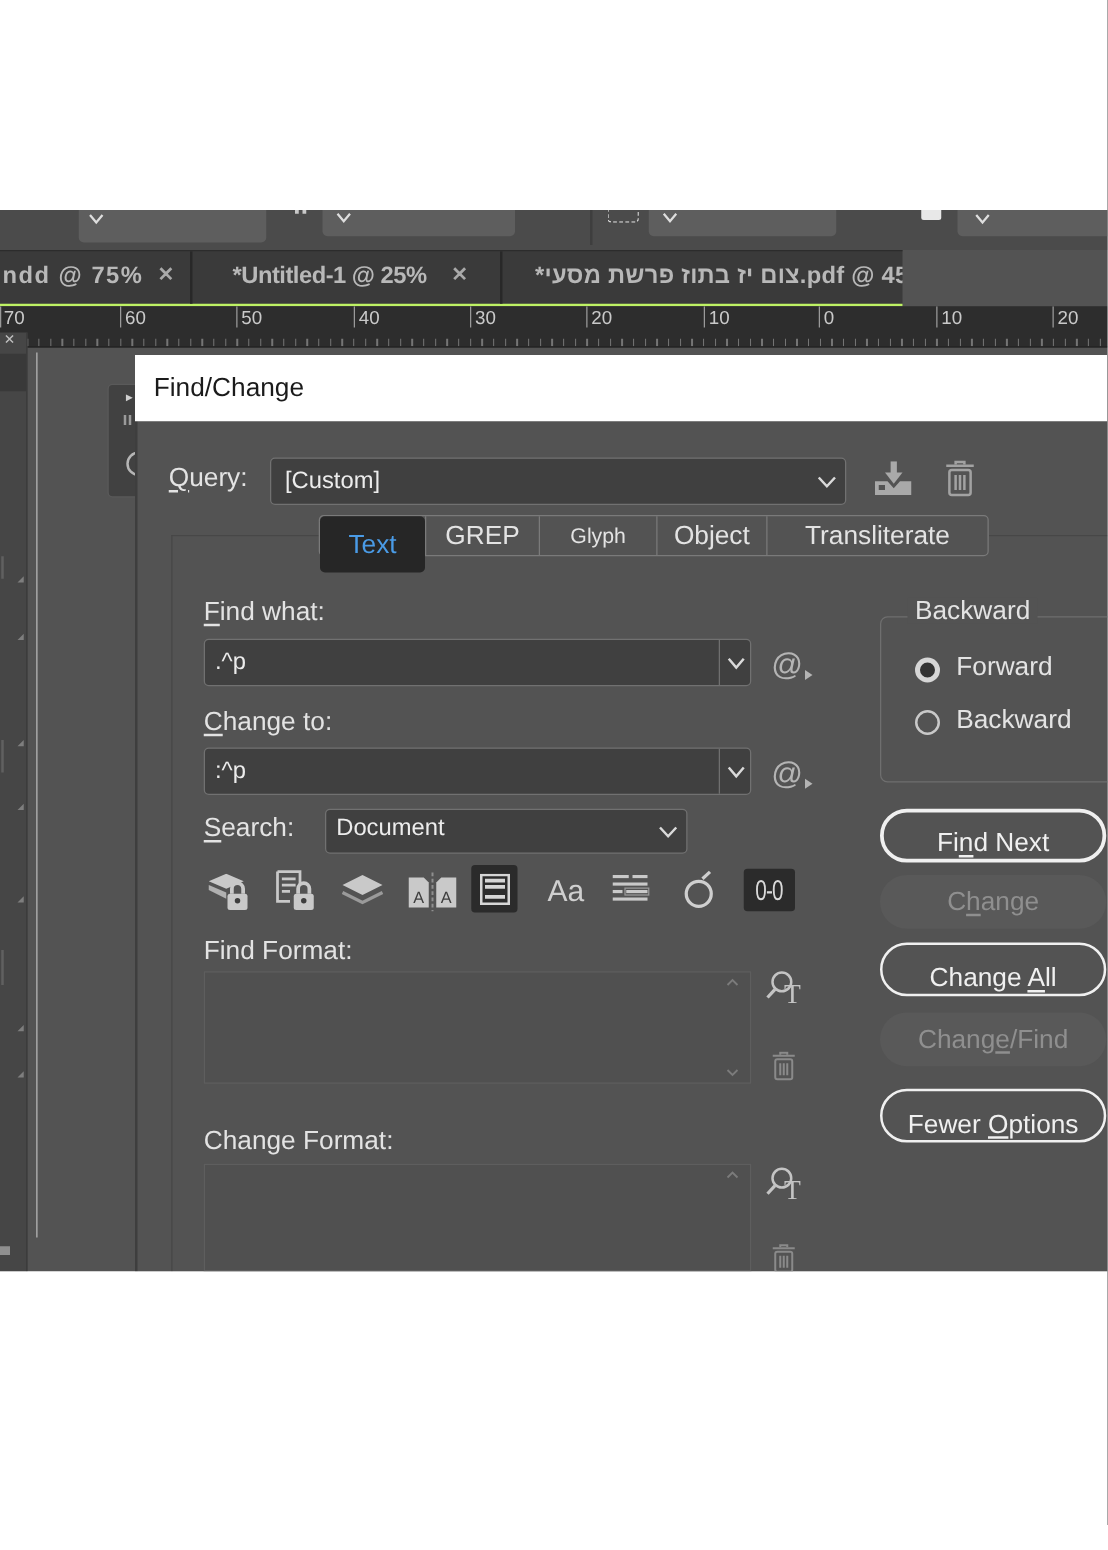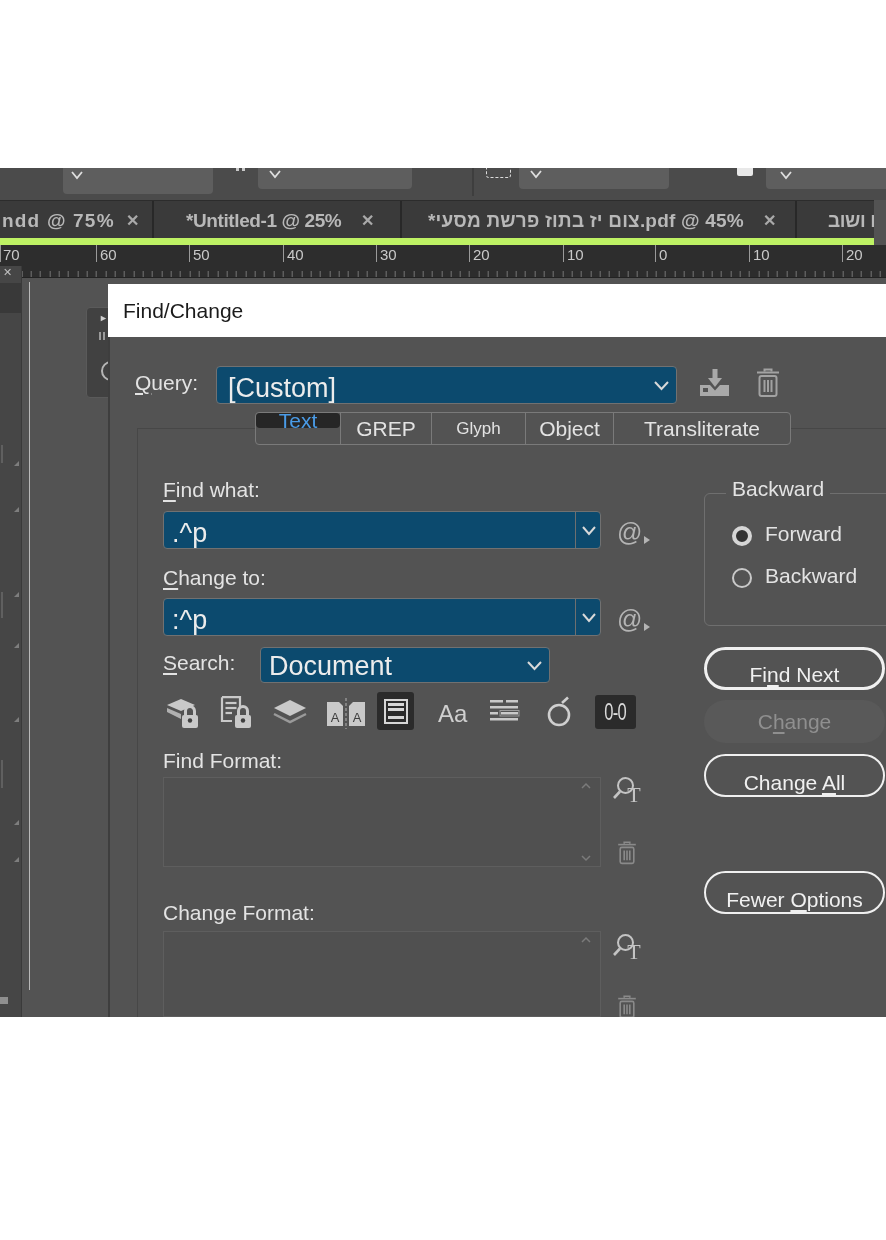--- a/index.html
+++ b/index.html
@@ -1,18 +1,18 @@
 <!DOCTYPE html>
 <html><head><meta charset="utf-8"><style>
 html,body{margin:0;padding:0;overflow:hidden}
 body{width:886px;height:1240px;background:#fff;font-family:"Liberation Sans",sans-serif;position:relative}
 .abs{position:absolute}
 .lbl{position:absolute;color:#e3e3e3;font-size:21px;line-height:1;white-space:nowrap}
 .u{text-decoration:underline;text-underline-offset:3px;text-decoration-thickness:1.5px}
-.fld{position:absolute;background:#0c4a6e;border:1px solid #717171;border-radius:4px;box-sizing:border-box;color:#ececec;font-size:27px}
+.fld{position:absolute;background:#404040;border:1px solid #717171;border-radius:4px;box-sizing:border-box;color:#ececec;font-size:19px}
 .fld .txt{position:absolute;left:8px;top:8px;line-height:1}
 .btn{position:absolute;left:704px;width:181px;height:43px;border:2px solid #f0f0f0;border-radius:22px;color:#f0f0f0;font-size:21px;display:flex;align-items:flex-end;justify-content:center;box-sizing:border-box;background:transparent}
 .btnd{position:absolute;left:704px;width:181px;height:43px;background:#595959;border-radius:22px;color:#8f8f8f;font-size:21px;display:flex;align-items:center;justify-content:center;box-sizing:border-box}
 .tabtxt{position:absolute;top:10px;font-size:19px;font-weight:bold;letter-spacing:-0.4px;color:#b8b8b8;line-height:1;white-space:nowrap}
 .tabx{position:absolute;top:12px;font-size:16px;font-weight:bold;color:#a9a9a9;line-height:1}
 .rnum{position:absolute;top:2px;font-size:15px;color:#c9c9c9;line-height:1}
 .rtick{position:absolute;top:0;width:1px;height:17px;background:#9a9a9a}
 .sep{position:absolute;top:0;width:2px;height:45px;background:#282828}
 </style></head><body>
 <div class="abs" id="app" style="left:0;top:168px;width:886px;height:849px;overflow:hidden;background:#535353">
@@ -34,21 +34,21 @@
   <svg class="abs" style="left:529px;top:1px" width="14" height="10">
         <path d="M2 2 L7 8 L12 2" fill="none" stroke="#dedede" stroke-width="1.8"></path>
       </svg>
   <div class="abs" style="left:737px;top:-12px;width:16px;height:20px;background:#e8e8e8;border-radius:2px"></div>
   <div class="abs" style="left:766px;top:-9px;width:130px;height:30px;background:#5e5e5e;border-radius:4px"></div>
   <svg class="abs" style="left:779px;top:2px" width="14" height="10">
         <path d="M2 2 L7 8 L12 2" fill="none" stroke="#dedede" stroke-width="1.8"></path>
       </svg>
 </div>
 
-<div class="abs" style="left:0;top:32px;width:874px;height:45px;background:#3a3a3a;border-top:1px solid #2c2c2c;border-bottom:7px solid #bef264;box-sizing:border-box;overflow:hidden">
+<div class="abs" style="left:0;top:32px;width:722px;height:45px;background:#3a3a3a;border-top:1px solid #2c2c2c;border-bottom:2px solid #bef264;box-sizing:border-box;overflow:hidden">
   <div class="sep" style="left:152px"></div>
   <div class="sep" style="left:400px"></div>
   <div class="sep" style="left:795px"></div>
   <div class="tabtxt" style="left:2px;letter-spacing:1.2px">ndd @ 75%</div>
       <div class="tabx" style="left:126px">✕</div>
   <div class="tabtxt" style="left:186px">*Untitled-1 @ 25%</div>
       <div class="tabx" style="left:361px">✕</div>
   <div class="tabtxt" style="left:428px;letter-spacing:0.2px">*צום יז בתוז פרשת מסעי.pdf @ 45%</div>
       <div class="tabx" style="left:763px">✕</div>
   <div class="tabtxt" style="left:828px">בו ושוב</div>
@@ -129,21 +129,21 @@
     <path d="M8.5 12 L8.5 24"></path>
         <path d="M12 12 L12 24"></path>
         <path d="M15.5 12 L15.5 24"></path>
   </g>
 </svg>
 
 <div class="abs" style="left:137px;top:260px;width:118px;height:1px;background:#474747"></div>
 <div class="abs" style="left:791px;top:260px;width:95px;height:1px;background:#474747"></div>
 <div class="abs" style="left:137px;top:260px;width:1px;height:589px;background:#474747"></div>
 <div class="abs" style="left:255px;top:244px;width:536px;height:33px;border:1px solid #7a7a7a;border-radius:4px;box-sizing:border-box;background:#535353;display:flex">
-  <div style="width:84px;height:15px;background:#262626;border-radius:4px;color:#4a9be6;font-size:21px;display:flex;align-items:center;justify-content:center">Text</div>
+  <div style="width:84px;height:45px;background:#262626;border-radius:4px;color:#4a9be6;font-size:21px;display:flex;align-items:center;justify-content:center">Text</div>
   <div style="width:91px;border-left:1px solid #7a7a7a;box-sizing:border-box;color:#e3e3e3;font-size:21px;display:flex;align-items:center;justify-content:center">GREP</div>
   <div style="width:94px;border-left:1px solid #7a7a7a;box-sizing:border-box;color:#e3e3e3;font-size:17px;display:flex;align-items:center;justify-content:center">Glyph</div>
   <div style="width:88px;border-left:1px solid #7a7a7a;box-sizing:border-box;color:#e3e3e3;font-size:21px;display:flex;align-items:center;justify-content:center">Object</div>
   <div style="width:177px;border-left:1px solid #7a7a7a;box-sizing:border-box;color:#e3e3e3;font-size:21px;display:flex;align-items:center;justify-content:center">Transliterate</div>
 </div>
 
 <div class="lbl" style="left:163px;top:311px"><span class="u">F</span>ind what:</div>
 <div class="fld" style="left:163px;top:343px;width:438px;height:38px">
   <div class="txt">.^p</div>
   <div class="abs" style="left:411px;top:0;width:1px;height:36px;background:#6f6f6f"></div>
@@ -293,16 +293,19 @@
 
 <div class="btn" style="top:479px;border-width:3px">
       <span>Fi<span class="u">n</span>d Next</span>
     </div>
 <div class="btnd" style="top:532px">
       <span>C<span class="u">h</span>ange</span>
     </div>
 <div class="btn" style="top:586px">
       <span>Change <span class="u">A</span>ll</span>
     </div>
+<div class="btnd" style="top:642px">
+      <span>Chang<span class="u">e</span>/Find</span>
+    </div>
 <div class="btn" style="top:703px">
       <span>Fewer <span class="u">O</span>ptions</span>
     </div>
 </div>
 
 </body></html>

